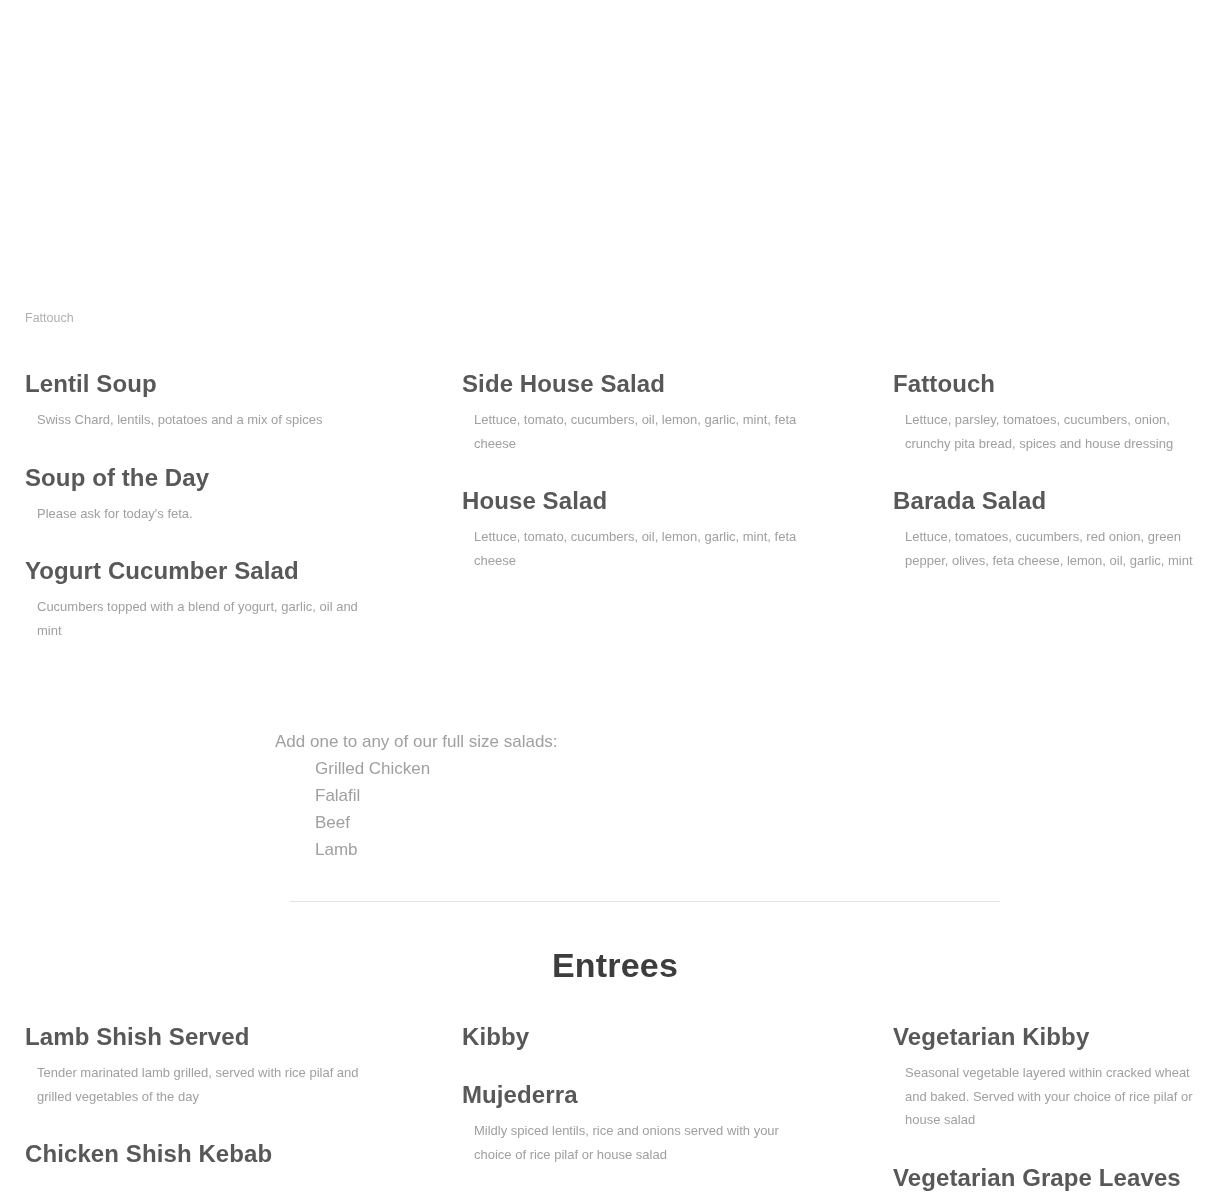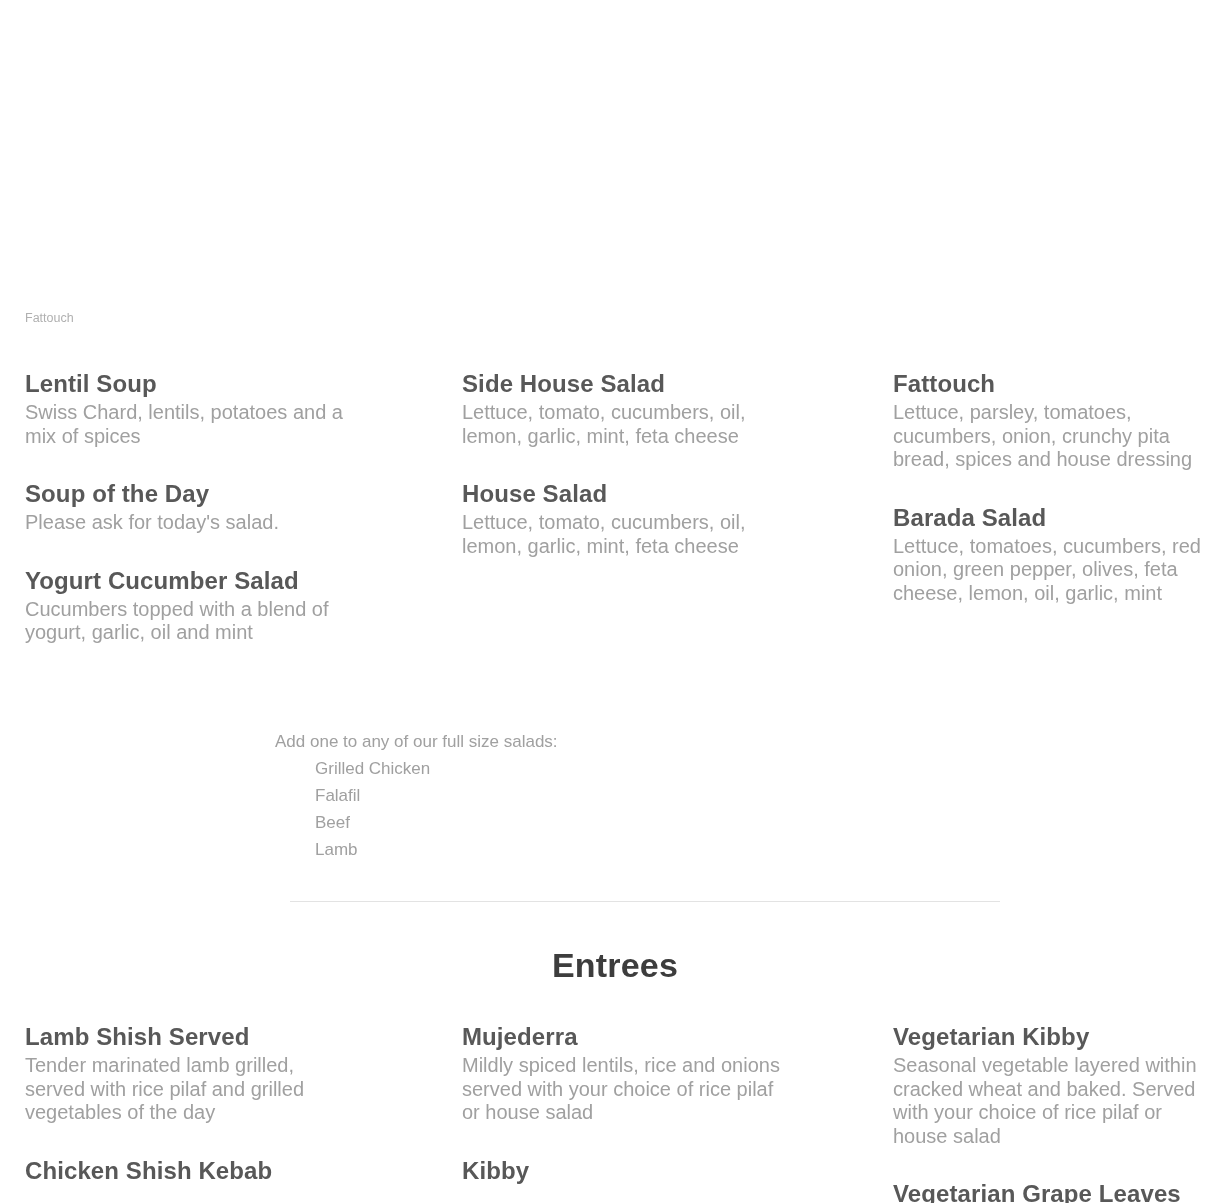--- a/index.html
+++ b/index.html
@@ -71,25 +71,25 @@
 
   .item-name {
     font-size: 24px;
     line-height: 24px;
     font-weight: bold;
     color: #585858;
     letter-spacing: 0.1px;
     margin: 0 0 5px 0;
   }
   .item-desc {
-    font-size: 20px;
+    font-size: 13px;
     line-height: 23.6px;
     font-weight: normal;
     color: #a0a0a0;
-    margin: 0;
+    margin: 12px;
     max-width: 330px;
   }
   .col-3 .item-desc { max-width: 320px; }
 
   
   .addons {
     position: absolute;
     left: 275px;
     top: 728px;
     width: 620px;
@@ -149,21 +149,21 @@
 
   <div class="menu-grid grid-salads">
 
     <div class="col col-1">
       <div class="item">
         <div class="item-name">Lentil Soup</div>
         <div class="item-desc">Swiss Chard, lentils, potatoes and a mix of spices</div>
       </div>
       <div class="item">
         <div class="item-name">Soup of the Day</div>
-        <div class="item-desc">Please ask for today's salad.</div>
+        <div class="item-desc">Please ask for today's feta.</div>
       </div>
       <div class="item">
         <div class="item-name">Yogurt Cucumber Salad</div>
         <div class="item-desc">Cucumbers topped with a blend of yogurt, garlic, oil and mint</div>
       </div>
     </div>
 
     <div class="col col-2">
       <div class="item">
         <div class="item-name">Side House Salad</div>
@@ -210,27 +210,27 @@
         <div class="item-desc">Tender marinated lamb grilled, served with rice pilaf and grilled vegetables of the day</div>
       </div>
       <div class="item">
         <div class="item-name">Chicken Shish Kebab</div>
         <div class="item-desc"></div>
       </div>
     </div>
 
     <div class="col col-2">
       <div class="item">
+        <div class="item-name">Kibby</div>
+        <div class="item-desc"></div>
+      </div>
+      <div class="item">
         <div class="item-name">Mujederra</div>
         <div class="item-desc">Mildly spiced lentils, rice and onions served with your choice of rice pilaf or house salad</div>
       </div>
-      <div class="item">
-        <div class="item-name">Kibby</div>
-        <div class="item-desc"></div>
-      </div>
     </div>
 
     <div class="col col-3">
       <div class="item">
         <div class="item-name">Vegetarian Kibby</div>
         <div class="item-desc">Seasonal vegetable layered within cracked wheat and baked. Served with your choice of rice pilaf or house salad</div>
       </div>
       <div class="item">
         <div class="item-name">Vegetarian Grape Leaves</div>
         <div class="item-desc"></div>

